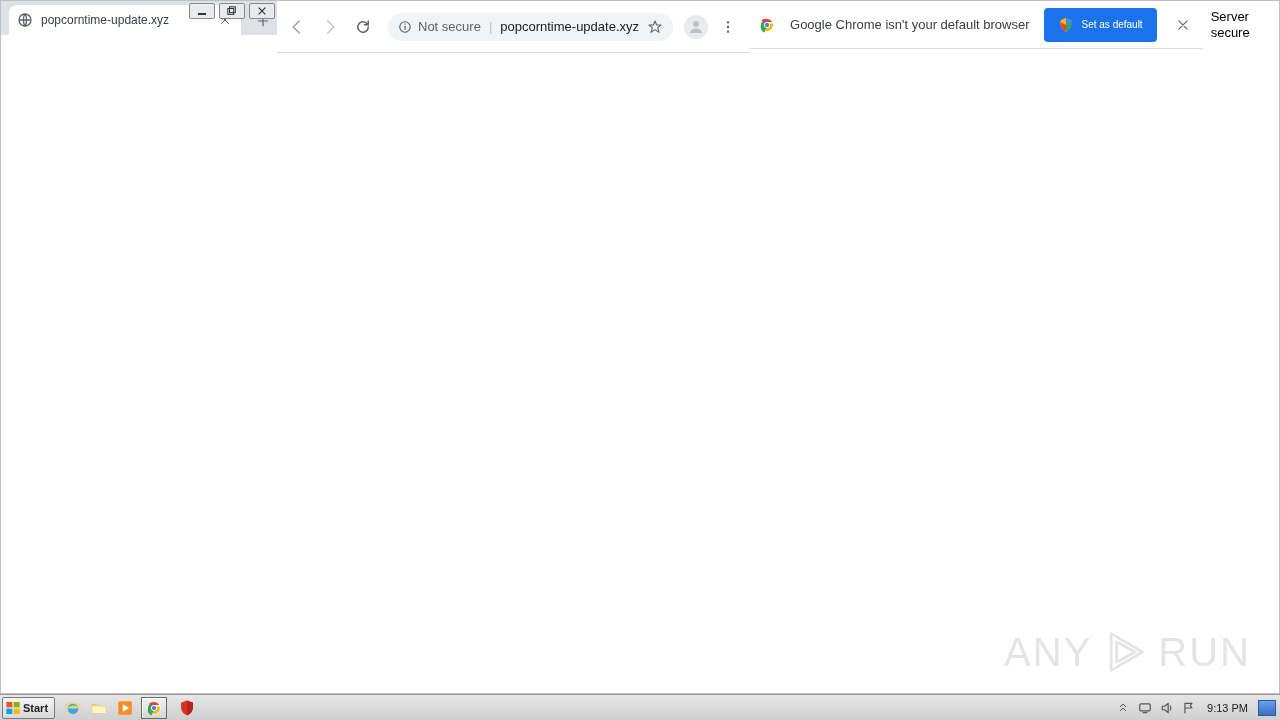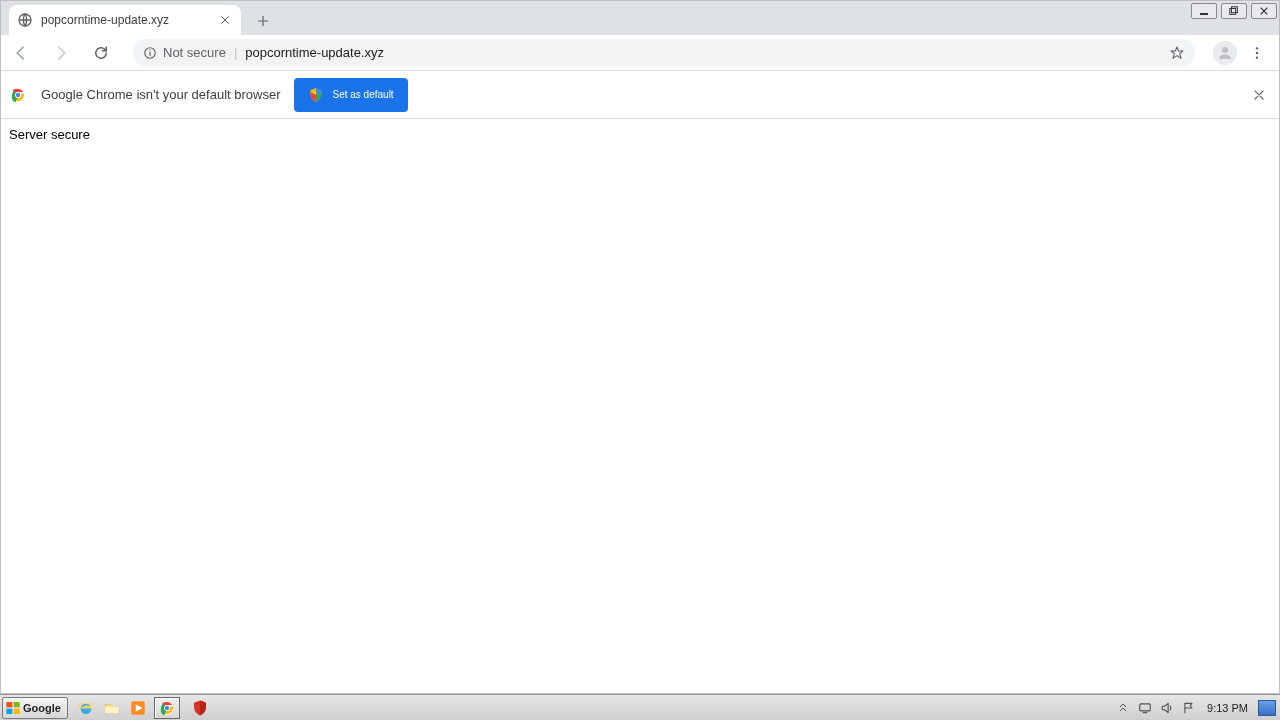--- a/index.html
+++ b/index.html
@@ -1,30 +1,30 @@
 <!DOCTYPE html>
 <html><head>
 <meta charset="utf-8">
 <style>
   * { margin: 0; padding: 0; box-sizing: border-box; font-family: "Segoe UI", Tahoma, Arial, sans-serif; }
   html, body { width: 1280px; height: 720px; overflow: hidden; background: #fff; }
 
   
-  .chrome-window { width: 1280px; height: 694px; display: flex; flex-direction: column; border: 1px solid #bfbfbf; background: #fff; }
+  .chrome-window { width: 1280px; height: 694px; display: flex; flex-direction: row; border: 1px solid #bfbfbf; background: #fff; }
   .tabstrip { height: 34px; background: #dee1e6; display: flex; align-items: flex-end; position: relative; }
   .tab { height: 30px; width: 232px; margin-left: 8px; background: #fff; border-top-left-radius: 8px; border-top-right-radius: 8px; display: flex; align-items: center; padding: 0 8px; font-size: 12px; color: #3c4043; position: relative; }
   .tab .favicon { width: 16px; height: 16px; border-radius: 50%; margin-right: 8px; display:flex; align-items:center; justify-content:center; }
   .tab .tab-title { flex: 1; white-space: nowrap; overflow: hidden; text-overflow: ellipsis; }
   .tab .tab-close { width: 16px; height: 16px; display:flex; align-items:center; justify-content:center; color:#5f6368; font-size:14px; border-radius:50%; }
   .newtab { width: 28px; height: 28px; margin-left: 8px; display:flex; align-items:center; justify-content:center; color:#5f6368; font-size:18px; }
 
   .window-controls { position: absolute; right: 2px; top: 2px; display:flex; gap:4px; }
   .wc-btn { width: 26px; height: 16px; border:1px solid #8a8a8a; background:#e8eaed; display:flex; align-items:center; justify-content:center; font-size:10px; color:#333; border-radius:2px; }
 
-  .toolbar { height: 36px; background: #fff; border-bottom: 1px solid #dadce0; display:flex; align-items:center; padding: 0 6px; gap:12px; }
+  .toolbar { height: 52px; background: #fff; border-bottom: 1px solid #dadce0; display:flex; align-items:center; padding: 0 6px; gap:5px; }
   .nav-btn { width: 28px; height: 28px; display:flex; align-items:center; justify-content:center; color:#9aa0a6; border-radius:50%; }
   .nav-btn.enabled { color:#5f6368; }
   .addressbar { flex:1; height: 28px; background:#f1f3f4; border-radius: 14px; display:flex; align-items:center; padding:0 10px; margin:0 6px; font-size:13px; color:#202124; gap:8px; }
   .addr-security { display:flex; align-items:center; gap:6px; color:#5f6368; }
   .addr-divider { color:#c0c0c0; }
   .addr-url { color:#202124; }
   .addr-star { margin-left:auto; color:#5f6368; }
   .toolbar-right { display:flex; align-items:center; gap:8px; padding-right:4px; }
   .avatar { width:24px; height:24px; border-radius:50%; background:#e8eaed; display:flex; align-items:center; justify-content:center; }
   .kebab { width:24px; height:24px; display:flex; align-items:center; justify-content:center; color:#5f6368; font-size:16px; }
@@ -188,34 +188,44 @@
     <span class="infobar-close">
       <svg viewBox="0 0 24 24" width="14" height="14">
           <path d="M5 5l14 14M19 5L5 19" stroke="#5f6368" stroke-width="2" stroke-linecap="round"></path>
         </svg>
     </span>
   </div>
 
   <div class="page-content">
     <span>Server secure</span>
 
+    <div class="watermark">
+      <span class="wm-text">ANY</span>
+      <span class="wm-tri">
+        <svg viewBox="0 0 50 50" width="46" height="46">
+            <path d="M10 5l34 20-34 20V5z" fill="none" stroke="#888" stroke-width="3" stroke-linejoin="round"></path>
+            <path d="M16 14l20 11-20 11V14z" fill="none" stroke="#888" stroke-width="3" stroke-linejoin="round"></path>
+          </svg>
+      </span>
+      <span class="wm-text">RUN</span>
+    </div>
   </div>
 </div>
 
 <div class="taskbar">
   <div class="start-btn">
     <span class="start-flag">
       <svg viewBox="0 0 48 48" width="16" height="16">
         <rect x="4" y="6" width="18" height="16" fill="#F25022"></rect>
         <rect x="26" y="6" width="18" height="16" fill="#7FBA00"></rect>
         <rect x="4" y="26" width="18" height="16" fill="#00A4EF"></rect>
         <rect x="26" y="26" width="18" height="16" fill="#FFB900"></rect>
       </svg>
     </span>
-    <span class="start-label">Google</span>
+    <span class="start-label">Start</span>
   </div>
 
   <div class="ql">
     <span class="ql-item">
       <svg viewBox="0 0 48 48" width="18" height="18">
           <circle cx="24" cy="26" r="14" fill="#39a7e6"></circle>
           <path d="M12 22c8-6 20-6 28 0-4 2-10 3-14 3s-10-1-14-3z" fill="#fbd35b"></path>
           <ellipse cx="24" cy="18" rx="20" ry="6" fill="none" stroke="#fbd35b" stroke-width="3"></ellipse>
         </svg>
     </span>

